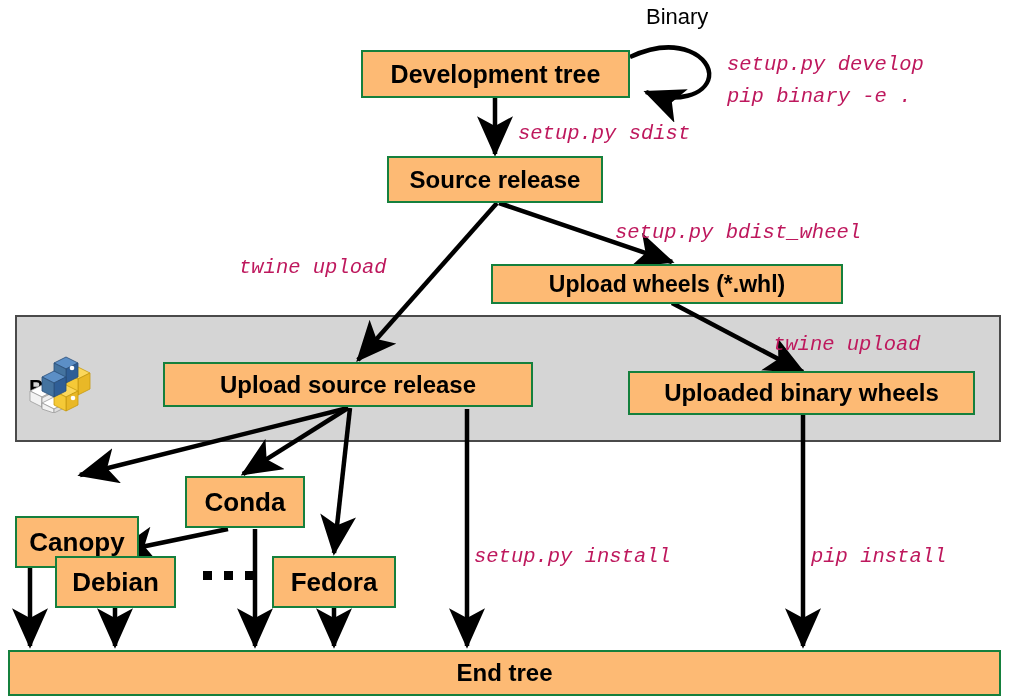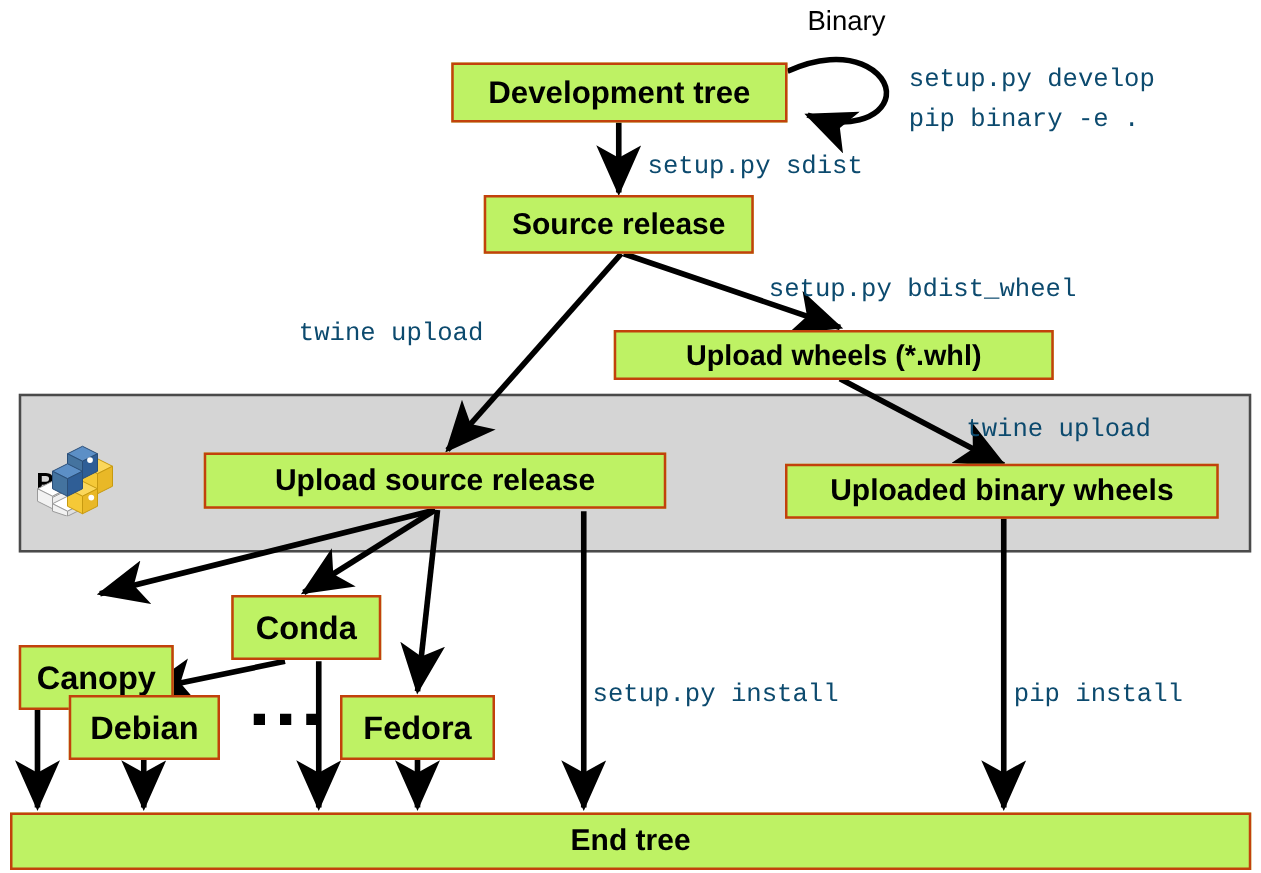--- a/index.html
+++ b/index.html
@@ -18,22 +18,22 @@
   svg.layer {
     position: absolute;
     left: 0; top: 0;
     width: 1009px;
     height: 698px;
     pointer-events: none;
   }
   .node {
     position: absolute;
     box-sizing: border-box;
-    background: #bef264;
-    border: 2px solid #c2410c;
+    background: #fdba74;
+    border: 2px solid #15803d;
     display: flex;
     align-items: center;
     justify-content: center;
     font-weight: bold;
     color: #000000;
     font-family: "Liberation Sans", sans-serif;
     letter-spacing: 0px;
   }
   .group-box {
     position: absolute;
@@ -45,23 +45,24 @@
     position: absolute;
     font-weight: bold;
     font-family: "Liberation Sans", sans-serif;
     color: #000000;
     font-size: 21px;
   }
   .mono-label {
     position: absolute;
     font-family: "Liberation Mono", monospace;
     font-size: 20.5px;
-    color: #0c4a6e;
+    color: #be185d;
     white-space: pre;
     line-height: 1.30;
+    font-style: italic;
   }
   .sans-label {
     position: absolute;
     font-family: "Liberation Sans", sans-serif;
     font-size: 20.5px;
     color: #000000;
     white-space: pre;
   }
   .dots {
     position: absolute;

